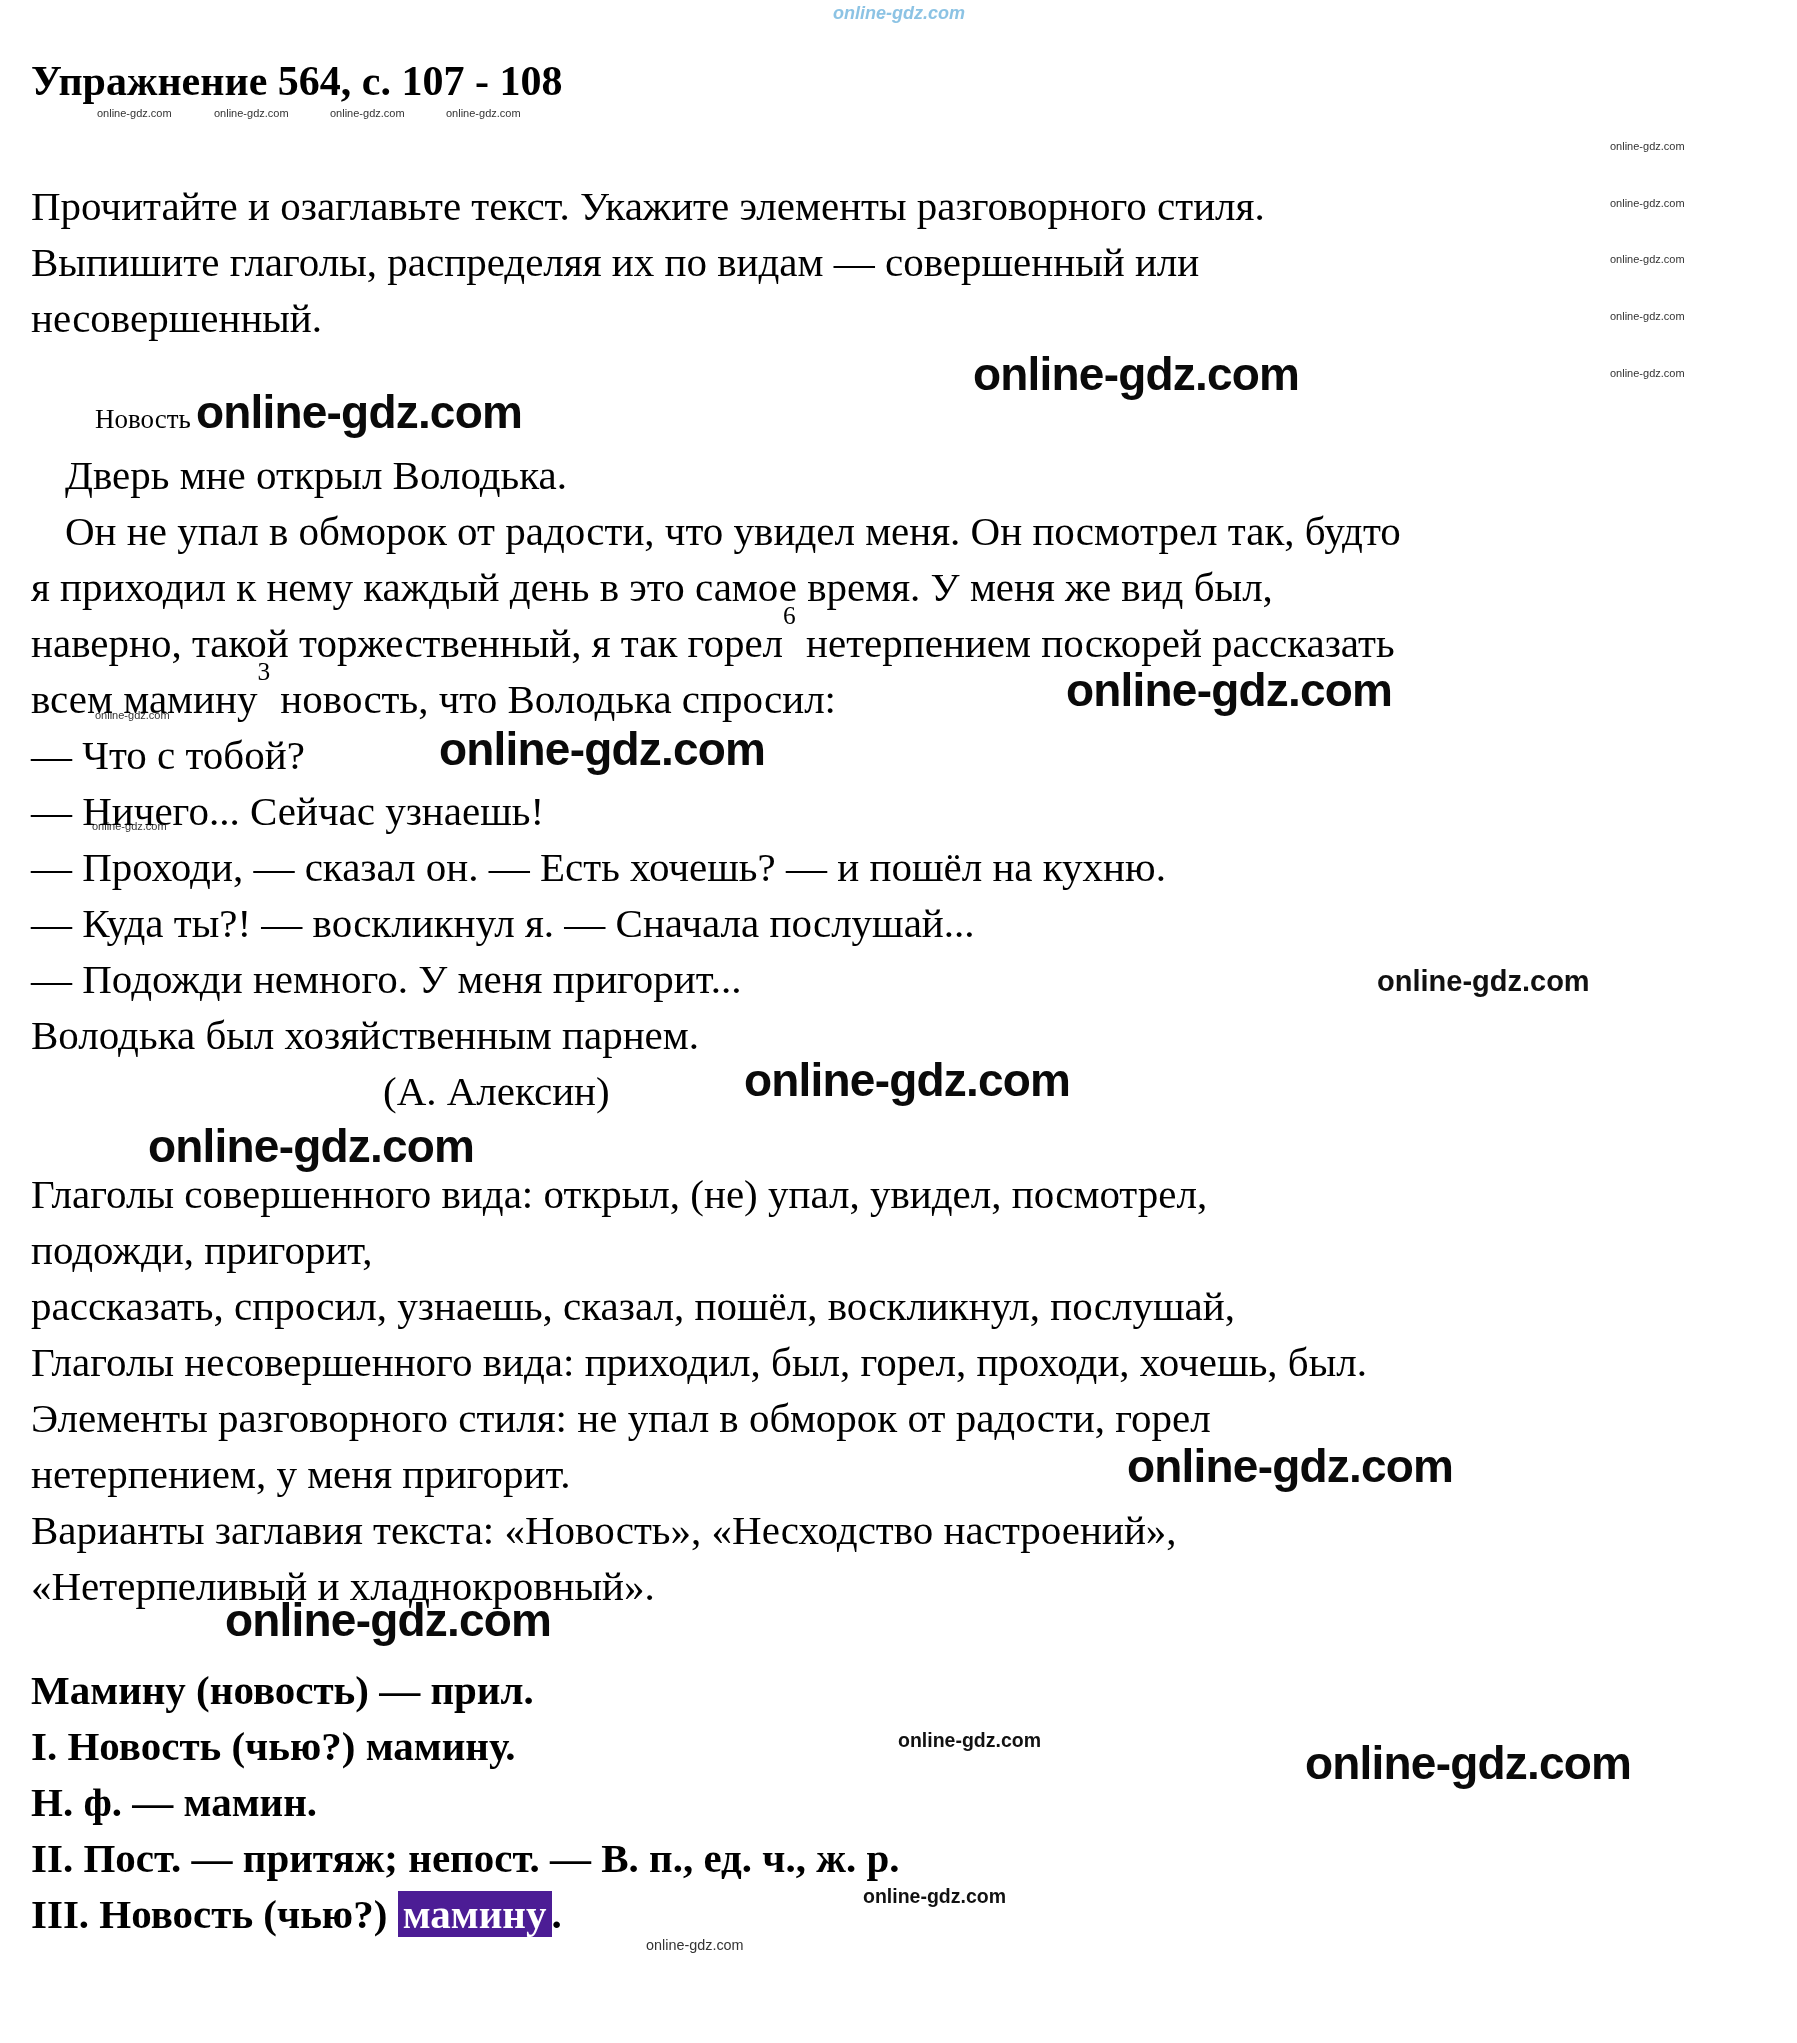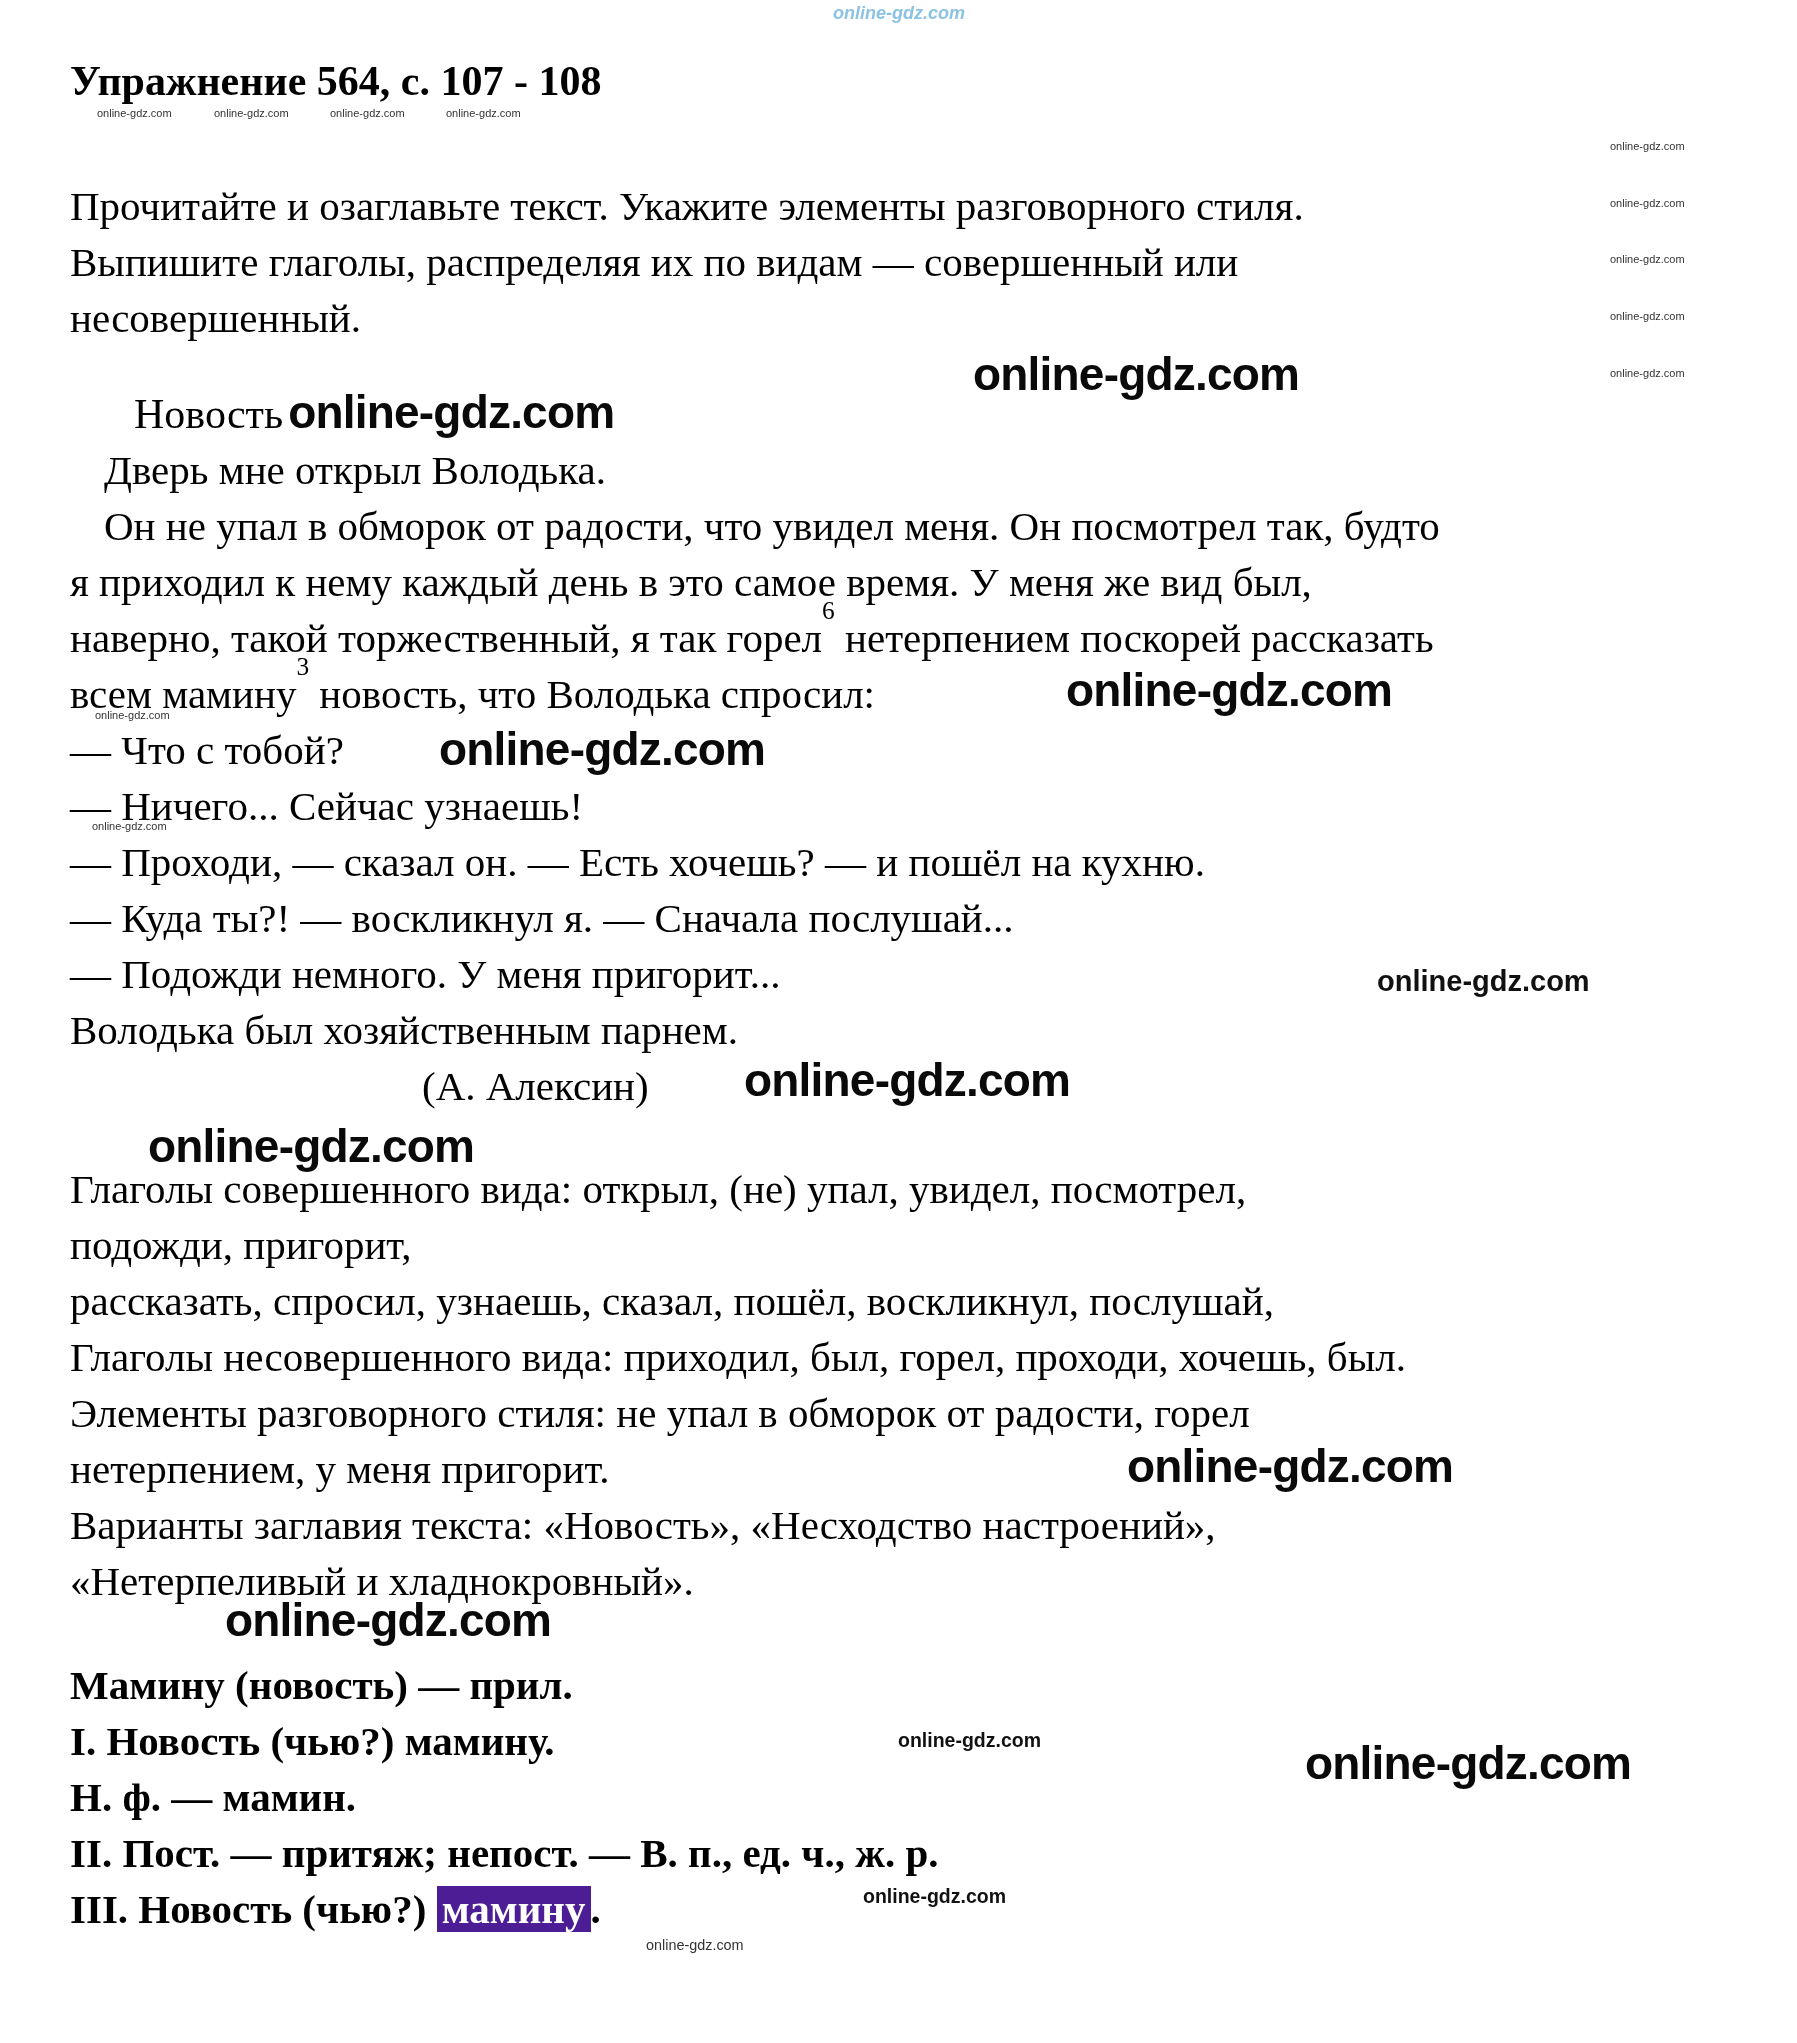--- a/index.html
+++ b/index.html
@@ -4,26 +4,26 @@
 <style>
   * { margin:0; padding:0; box-sizing:border-box; }
   html, body { background:#ffffff; }
   body {
     width:1798px; height:2043px;
     position:relative;
     overflow:hidden;
     font-family:"Liberation Serif", serif;
     color:#000000;
   }
-  .doc { position:relative; padding:59px 51px 34px 70px; }
+  .doc { position:relative; padding:59px 51px 34px 31px; }
   .title { font-size:42px; font-weight:700; line-height:44px; }
   .task { margin-top:75px; }
   .line { font-size:41px; line-height:56px; white-space:nowrap; }
   .heading-row { margin-top:38px; margin-left:64px; line-height:56px; display:flex; align-items:baseline; }
-  .story-heading { font-size:42px; }
+  .story-heading { font-size:27px; }
   .indent { text-indent:34px; }
   .para { font-size:41px; line-height:56px; text-indent:34px; white-space:nowrap; }
   .sup { font-size:25.4px; line-height:0; position:relative; top:-18.6px; }
   .author { margin-left:352px; }
   .analysis { margin-top:47px; }
   .morphology { margin-top:48px;font-weight:bold; }
   .highlight { background:#4c1d95; color:#ffffff; padding:0 5.1px; }
 
   
   .wm { position:absolute; font-family:"Liberation Sans", sans-serif; white-space:nowrap; }

